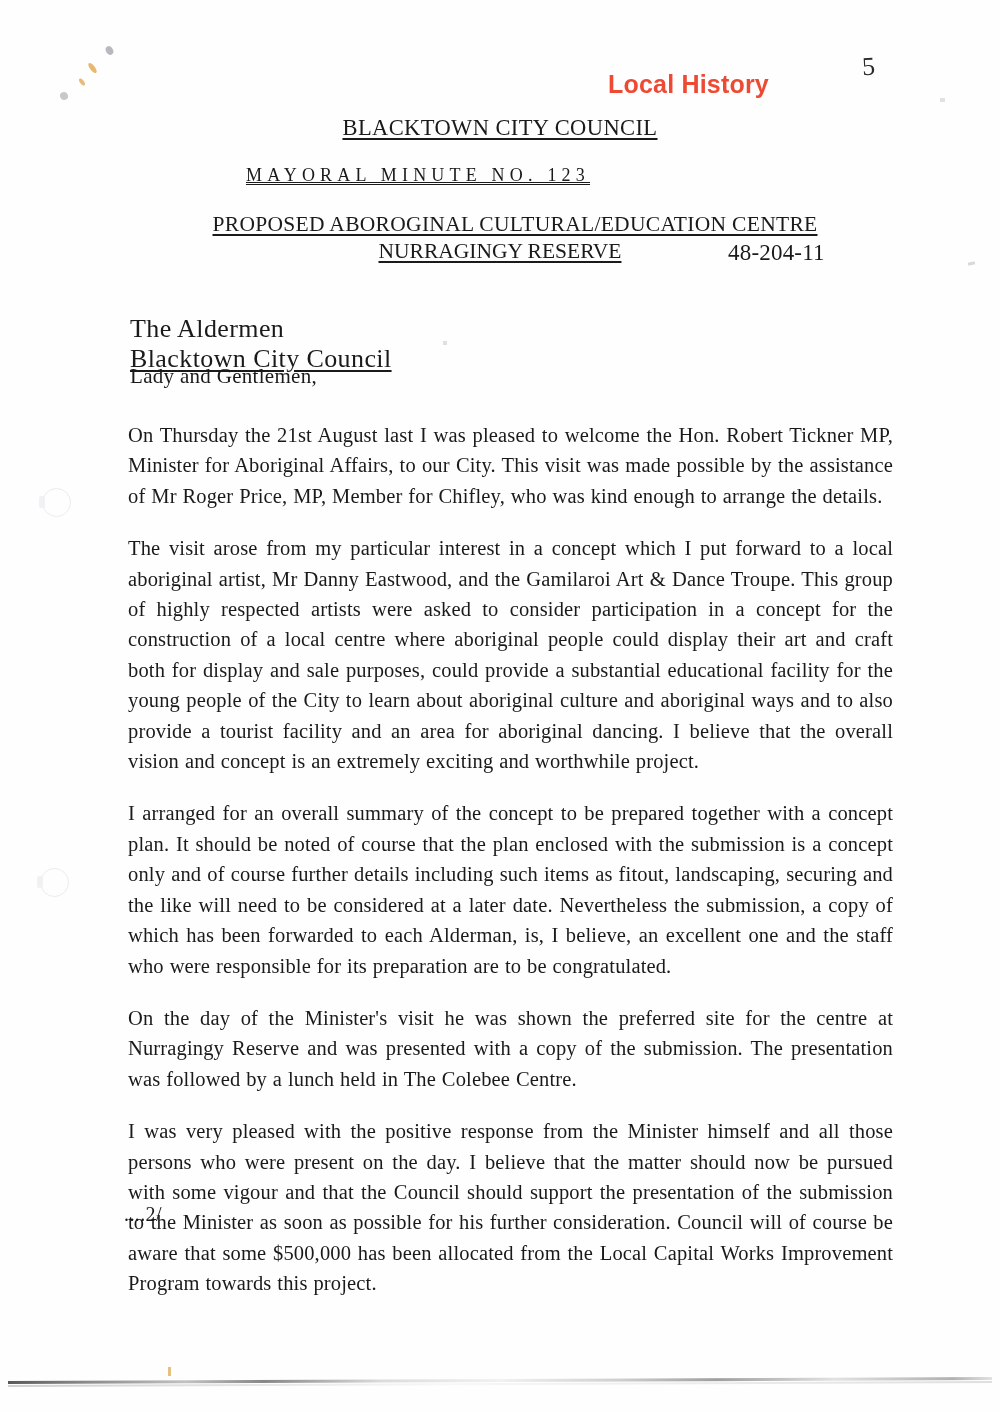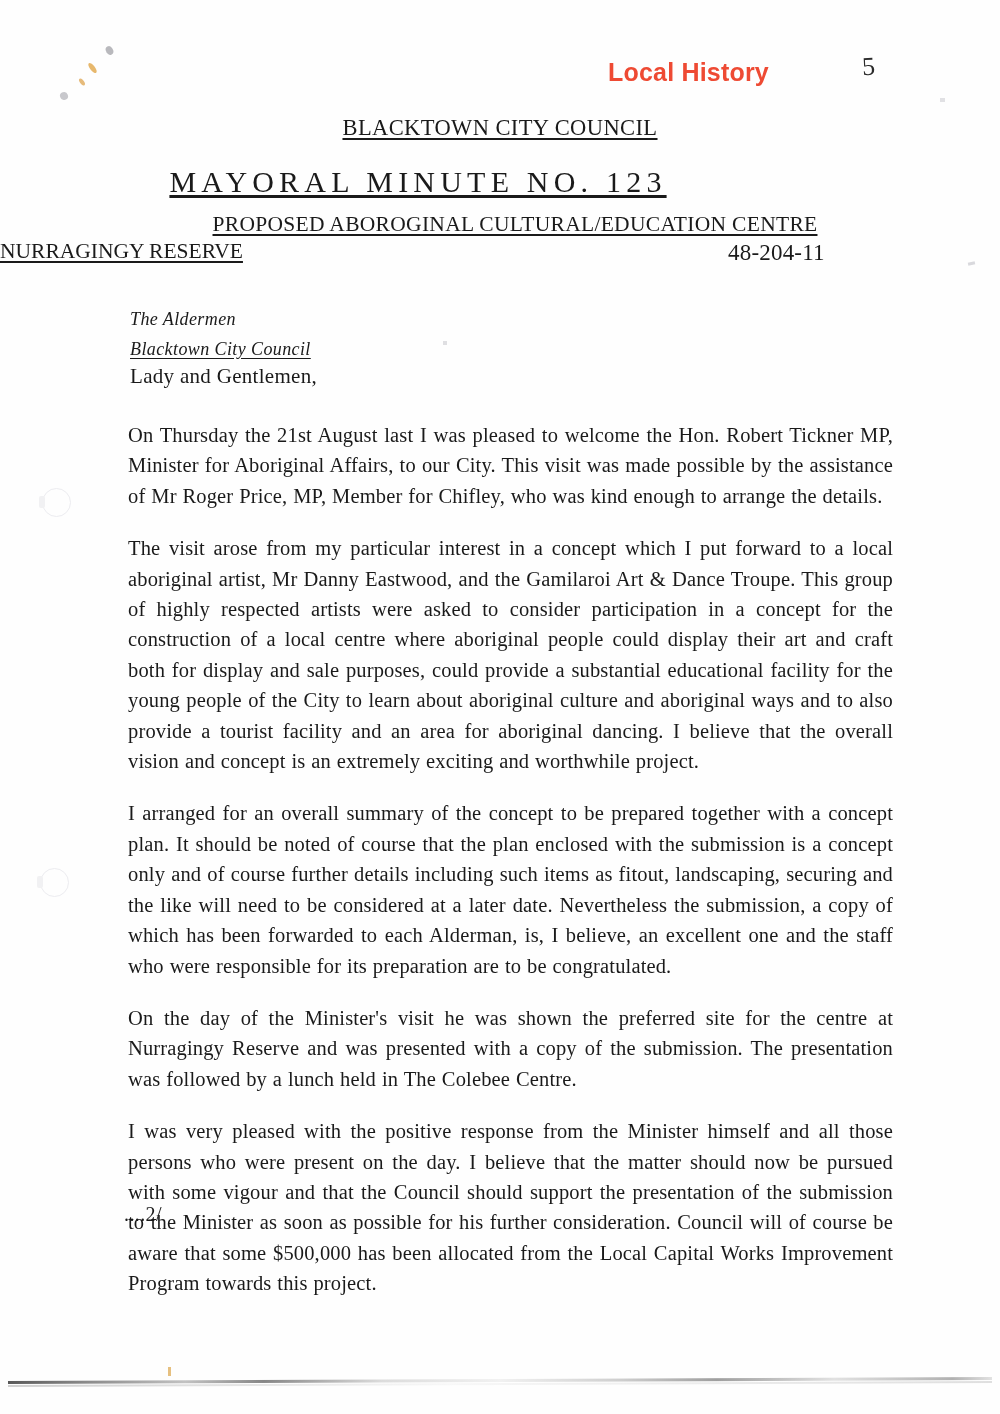--- a/index.html
+++ b/index.html
@@ -99,21 +99,21 @@
     height: 2px;
     background: linear-gradient(to right, rgba(120,120,120,.35), rgba(200,200,200,.12) 45%, rgba(130,130,130,.25));
     transform: rotate(-0.22deg);
     pointer-events: none;
   }
 
   
   #stamp {
     position: absolute;
     left: 608px;
-    top: 58px;
+    top: 70px;
     font-family: "Liberation Sans", "DejaVu Sans", sans-serif;
     font-weight: bold;
     font-size: 25px;
     letter-spacing: 0.2px;
     color: #ee4a33;
   }
   #page-number {
     position: absolute;
     left: 862px;
     top: 52px;
@@ -132,57 +132,57 @@
     text-align: center;
     font-size: 22.5px;
     letter-spacing: 0.4px;
   }
   #heading-minute {
     position: absolute;
     left: 0;
     top: 165px;
     width: 836px;
     text-align: center;
-    font-size: 30px;
+    font-size: 18px;
     letter-spacing: 5.2px;
+    text-decoration: underline;
   }
   #heading-subject {
     position: absolute;
     left: 0;
     top: 212px;
     width: 1000px;
     text-align: center;
     font-size: 21.5px;
     letter-spacing: 0.3px;
     margin-left: 15px;
   }
   #subject-line2-wrap {
     position: absolute;
     left: 0;
     top: 239px;
     width: 1000px;
-    text-align: left;
+    text-align: center;
     font-size: 21.5px;
   }
   #reference-no {
     position: absolute;
     left: 728px;
     top: 240px;
     font-size: 23px;
     letter-spacing: 0.2px;
   }
 
   
   #address-block {
     position: absolute;
     left: 130px;
-    top: 304px;
-    font-size: 18px;
+    top: 314px;
+    font-size: 26px;
     line-height: 30px;
-    font-style: italic;
   }
   #address-line-1 { letter-spacing: 0.4px; }
   #address-line-2 { letter-spacing: 0.4px; }
 
   #salutation {
     position: absolute;
     left: 130px;
     top: 364px;
     font-size: 21px;
     letter-spacing: 0.3px;

